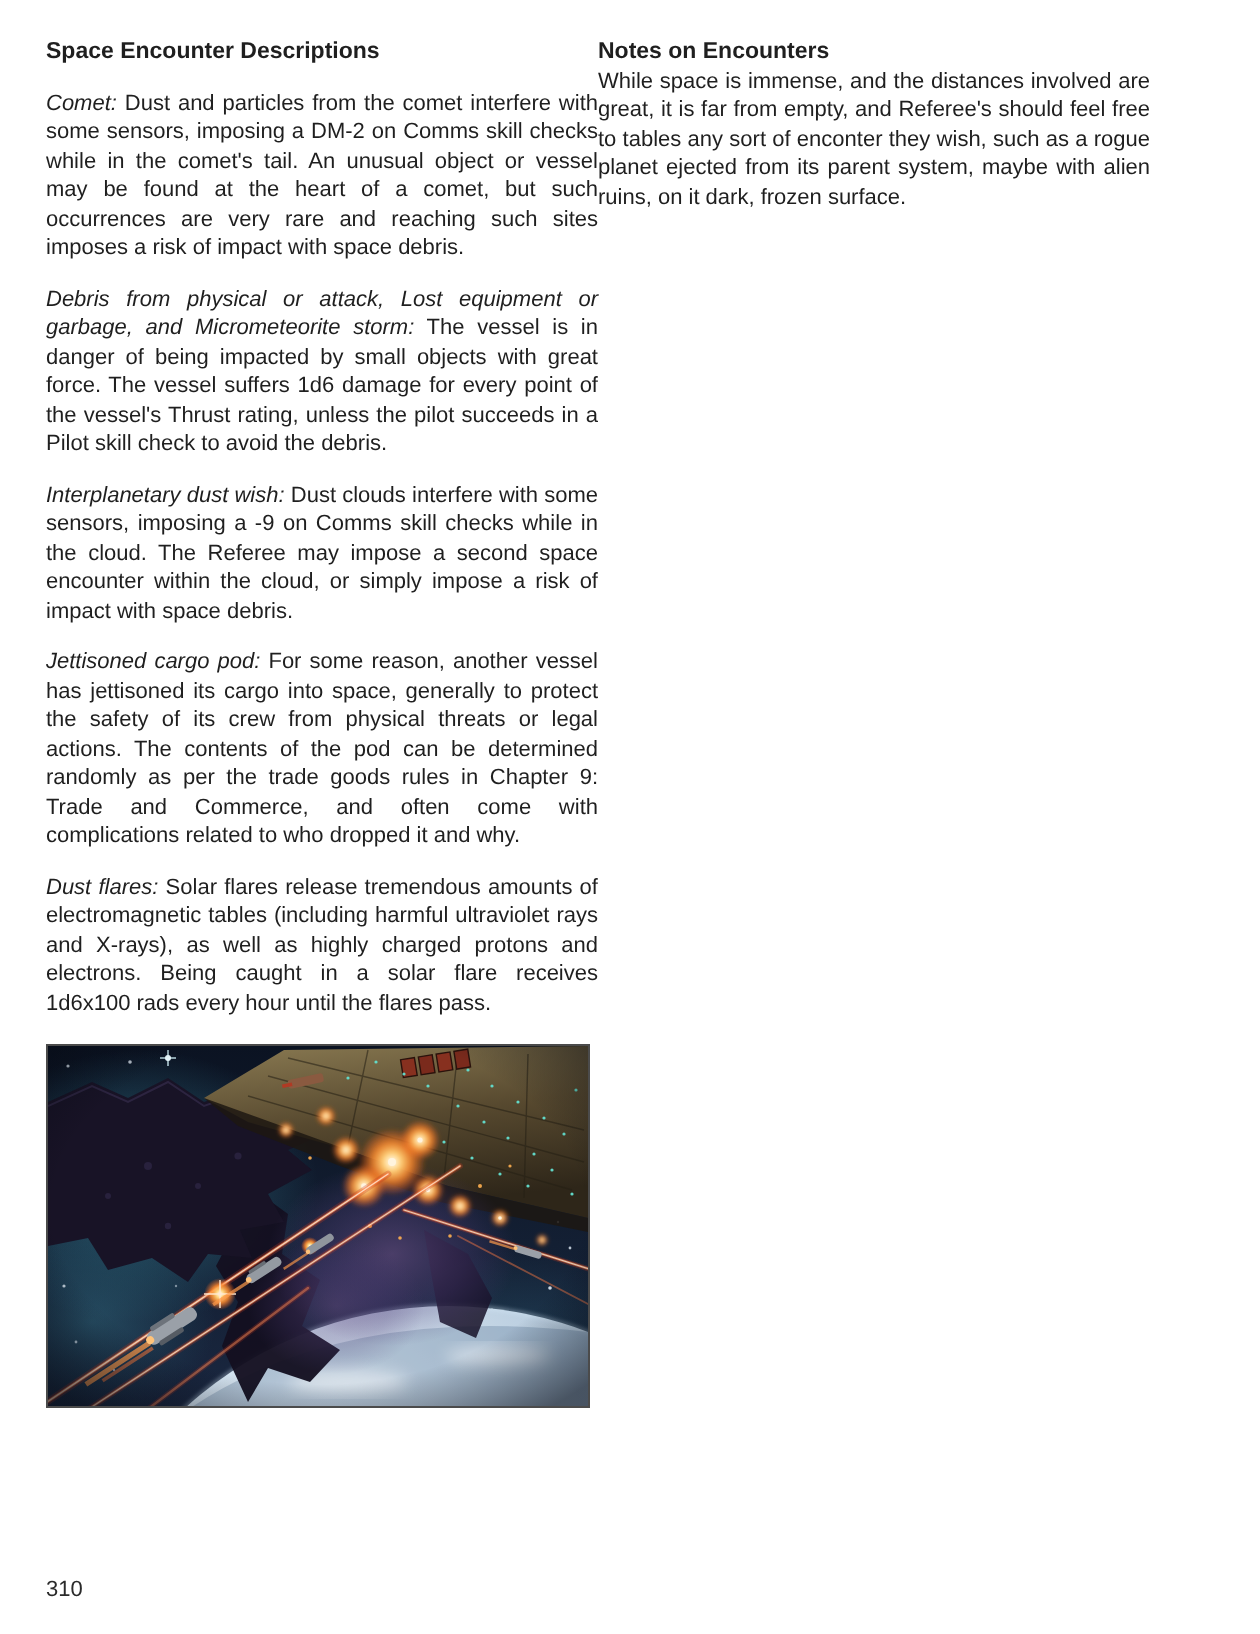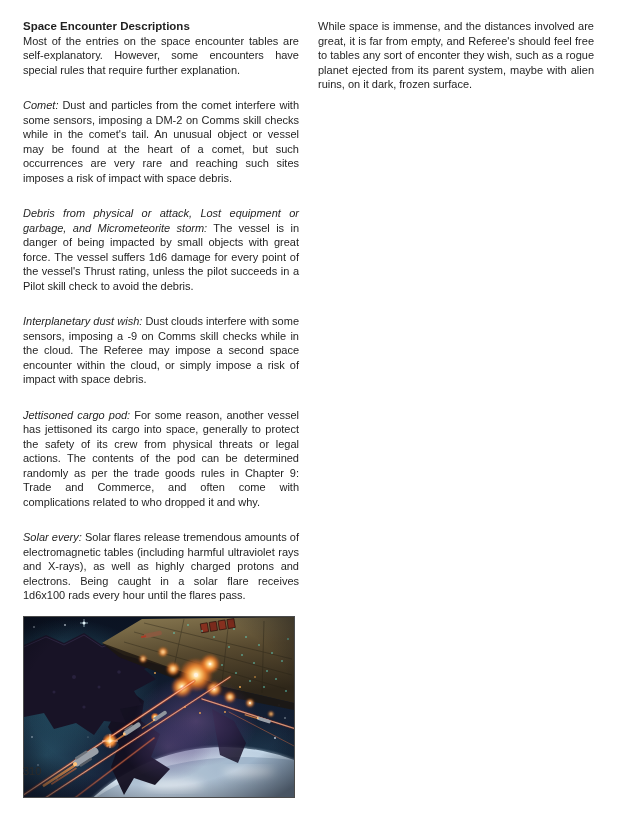--- a/index.html
+++ b/index.html
@@ -8,73 +8,71 @@
     position: relative;
     width: 630px;
     height: 817px;
     background: #ffffff;
     font-family: "Liberation Sans", sans-serif;
     color: #1f1f1f;
     overflow: hidden;
   }
   .columns {
     display: flex;
-    gap: 19px;
     padding: 19px 34px 0 23px;
   }
   .col { flex: 0 0 276px; width: 276px; }
   .heading {
     font-size: 11.5px;
     font-weight: bold;
     line-height: 14.5px;
   }
   .body-par {
     font-size: 11px;
     line-height: 14.5px;
     text-align: justify;
   }
-  .entry { margin-top: 21px; }
+  .entry { margin-top: 11px; }
   .term { font-style: italic; }
   .artwork-frame {
     margin-top: 13px;
     width: 272px;
     height: 182px;
     border: 1px solid #4b4b4b;
     background: #0f1828;
   }
   .artwork-frame svg { display: block; }
   .page-number {
     position: absolute;
     left: 23px;
-    top: 765px;
+    top: 789px;
     font-size: 11px;
     color: #2a2a2a;
   }
 </style>
 </head>
 <body>
 
 <div class="page">
 
   <div class="columns">
 
     <div class="col">
       <div class="heading">Space Encounter Descriptions</div>
-      <p class="body-par">Most of the entries on the space encounter tables are self-explanatory. However, some encounters have special rules that require further explanation.</p>
 
       <div>
   <p class="body-par entry"><span class="term">Comet:</span><span> Dust and particles from the comet interfere with some sensors, imposing a DM-2 on Comms skill checks while in the comet's tail. An unusual object or vessel may be found at the heart of a comet, but such occurrences are very rare and reaching such sites imposes a risk of impact with space debris.</span></p>
 
   <p class="body-par entry"><span class="term">Debris from physical or attack, Lost equipment or garbage, and Micrometeorite storm:</span><span> The vessel is in danger of being impacted by small objects with great force. The vessel suffers 1d6 damage for every point of the vessel's Thrust rating, unless the pilot succeeds in a Pilot skill check to avoid the debris.</span></p>
 
   <p class="body-par entry"><span class="term">Interplanetary dust wish:</span><span> Dust clouds interfere with some sensors, imposing a -9 on Comms skill checks while in the cloud. The Referee may impose a second space encounter within the cloud, or simply impose a risk of impact with space debris.</span></p>
 
   <p class="body-par entry"><span class="term">Jettisoned cargo pod:</span><span> For some reason, another vessel has jettisoned its cargo into space, generally to protect the safety of its crew from physical threats or legal actions. The contents of the pod can be determined randomly as per the trade goods rules in Chapter 9: Trade and Commerce, and often come with complications related to who dropped it and why.</span></p>
 
-  <p class="body-par entry"><span class="term">Solar every:</span><span> Solar flares release tremendous amounts of electromagnetic tables (including harmful ultraviolet rays and X-rays), as well as highly charged protons and electrons. Being caught in a solar flare receives 1d6x100 rads every hour until the flares pass.</span></p>
+  <p class="body-par entry"><span class="term">Dust flares:</span><span> Solar flares release tremendous amounts of electromagnetic tables (including harmful ultraviolet rays and X-rays), as well as highly charged protons and electrons. Being caught in a solar flare receives 1d6x100 rads every hour until the flares pass.</span></p>
 </div>
 
       <figure class="artwork-frame" aria-label="Space battle illustration: small ships firing red energy beams at a large space station beside a dark asteroid derelict, with orange explosions, teal and purple nebulae, and a frozen planet below">
         <svg width="270" height="180" viewBox="0 0 270 180">
           <defs>
             <linearGradient id="gNight" x1="0" y1="0" x2="0" y2="1">
               <stop offset="0" stop-color="#0b1322"></stop>
               <stop offset="0.55" stop-color="#131f33"></stop>
               <stop offset="1" stop-color="#1a2740"></stop>
             </linearGradient>
@@ -309,19 +307,20 @@
             <rect x="-14" y="-3.5" width="28" height="7" rx="3" fill="#9aa0a8"></rect>
             <circle cx="-13" cy="0" r="2" fill="#ffc37a"></circle>
           </g>
 
           <rect x="0" y="0" width="270" height="180" fill="url(#gVig)"></rect>
         </svg>
       </figure>
     </div>
 
     <div class="col">
+      <div class="heading">Notes on Encounters</div>
       <p class="body-par">While space is immense, and the distances involved are great, it is far from empty, and Referee's should feel free to tables any sort of enconter they wish, such as a rogue planet ejected from its parent system, maybe with alien ruins, on it dark, frozen surface.</p>
     </div>
 
   </div>
 
   <div class="page-number">310</div>
 </div>
 
 </body></html>

